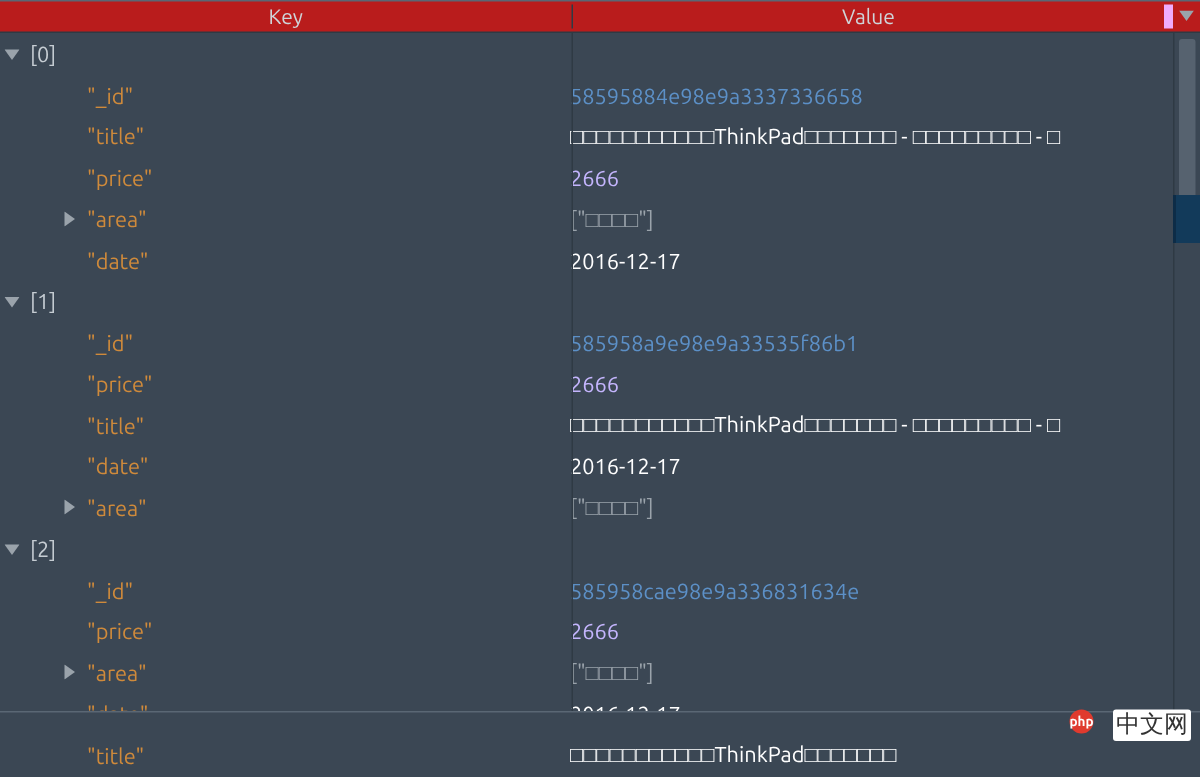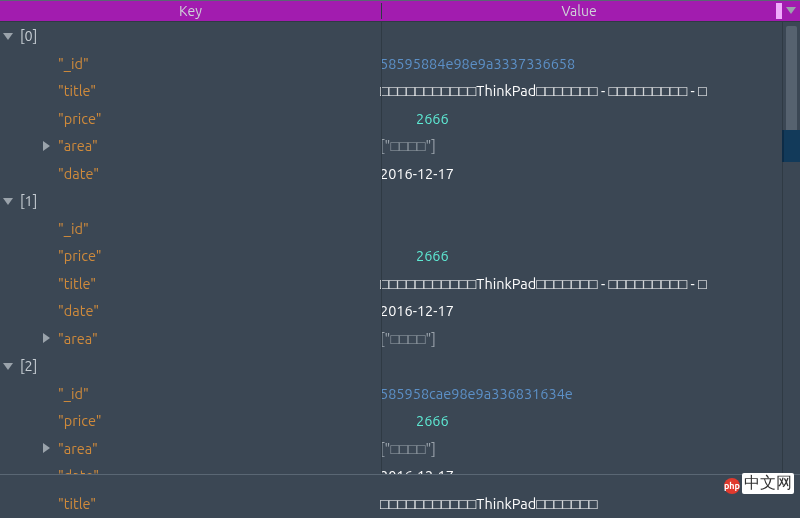--- a/index.html
+++ b/index.html
@@ -7,21 +7,21 @@
   body {
     background: #3b4754;
     font-family: "Segoe UI", "Ubuntu", Arial, sans-serif;
     font-size: 14.5px;
     color: #c0c5cb;
     position: relative;
   }
   .header {
     display: flex;
     height: 22px;
-    background: #a21caf;
+    background: #b91c1c;
     border-bottom: 1px solid #2f3a44;
     border-top: 1px solid #5a6774;
     color: #cfd4d9;
     font-size: 14px;
     align-items: center;
   }
   .header .col-key { width: 382px; text-align: center; border-right: 1px solid #2f3a44; }
   .header .col-value { flex: 1; text-align: center; border-right: 6px solid #f0abfc; }
   .header .col-tail { width: 18px; display:flex; align-items:center; justify-content:center; }
   .header .col-tail svg { width:10px; height:8px; }
@@ -49,31 +49,31 @@
   .indent-1 { padding-left: 40px; }
 
   .tri { width: 12px; height: 12px; margin-right: 6px; flex-shrink:0; display:inline-flex; align-items:center; justify-content:center; }
   .tri svg { width:10px; height:10px; fill:#9aa3ab; }
   .tri-spacer { width: 18px; flex-shrink:0; }
 
   .k-index { color: #c6cdd3; }
   .k-key   { color: #cf8a3b; }
   .v-id    { color: #5c90c7; }
   .v-str   { color: #ffffff; }
-  .v-num   { color: #5eead4; margin-left: 36px; }
+  .v-num   { color: #c4b5fd; }
   .v-arr   { color: #9aa3ab; }
 
   .divider { position:absolute; left:381px; top:0; bottom:22px; width:1px; background:#2f3a44; }
 
   .scrollbar { position:absolute; right:0; top:0; bottom:22px; width:18px; background:#3b4754; border-left:1px solid #2f3a44; }
   .thumb { position:absolute; left:3px; right:3px; top:4px; height:130px; background:#56626f; border-radius:2px; }
 
   .footer { position:absolute; left:0; right:0; bottom:0; height:22px; background:#3b4754; border-top:1px solid #5a6774; }
 
-  .badge { position:absolute; right:6px; bottom:2px; display:flex; align-items:flex-end; gap:2px; }
+  .badge { position:absolute; right:6px; bottom:2px; display:flex; align-items:flex-start; gap:13px; }
   .badge .circ { width:16px; height:16px; border-radius:50%; background:#e03a2e; display:flex; align-items:center; justify-content:center; color:#fff; font-size:9px; font-weight:bold; }
   .badge .txt { color:#333; font-size:16px; background:#fff; padding:0 2px; border-radius:2px; }
 
   .pill { position:absolute; right:0; top:108px; width:18px; height:32px; background:#123a5a; border-left:2px solid #0d2c47; }
 </style>
 </head>
 <body>
 
 <div class="header">
   <div class="col-key">Key</div>
@@ -146,20 +146,21 @@
           </span>
           <span class="k-index">[1]</span>
         </div>
         <div class="val-cell "></div>
       </div>
       <div class="row indent-1">
         <div class="key-cell" style="width: 340px;">
           <span class="tri-spacer"></span>
           <span class="k-key">"_id"</span>
         </div>
+        <div class="val-cell v-id">585958a9e98e9a33535f86b1</div>
       </div>
       <div class="row indent-1">
         <div class="key-cell" style="width: 340px;">
           <span class="tri-spacer"></span>
           <span class="k-key">"price"</span>
         </div>
         <div class="val-cell v-num">2666</div>
       </div>
       <div class="row indent-1">
         <div class="key-cell" style="width: 340px;">

